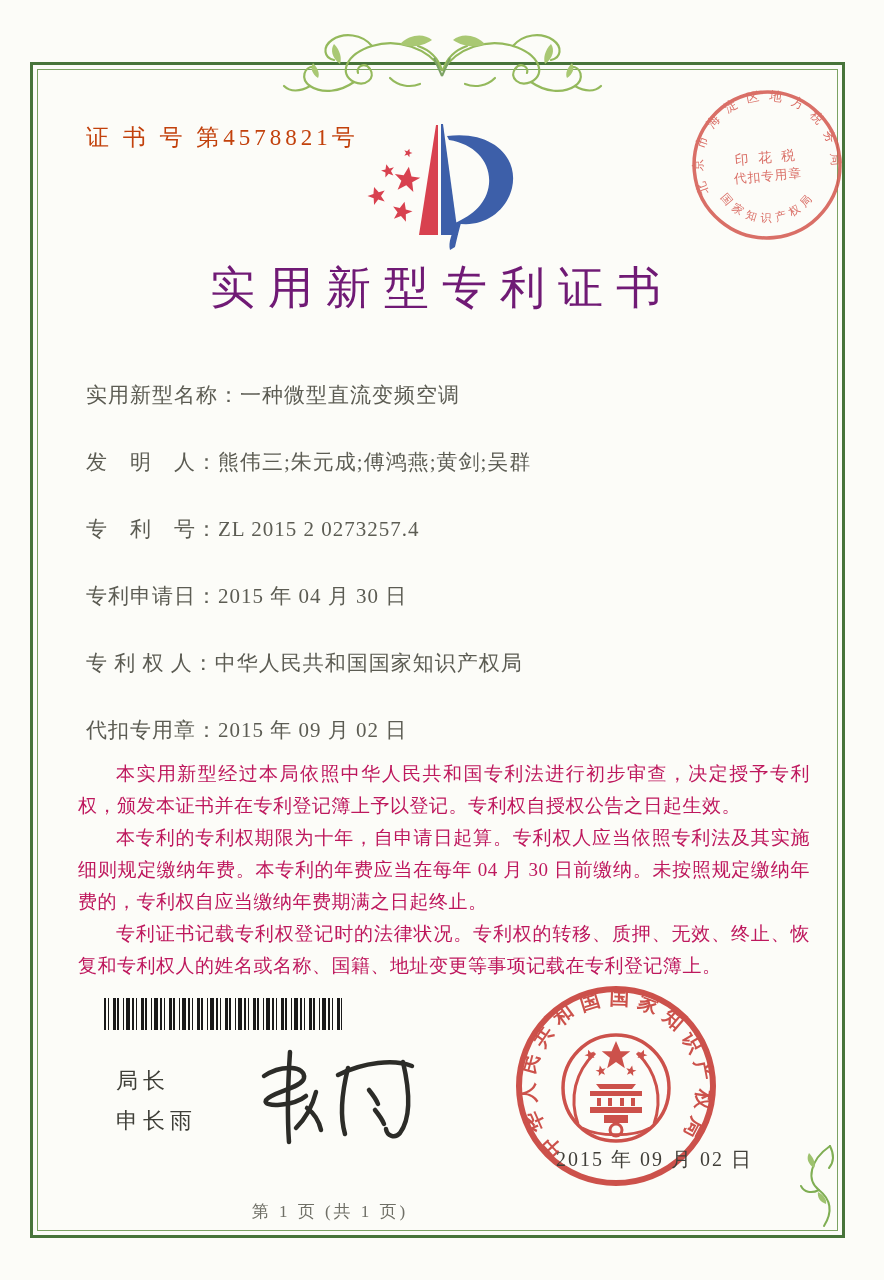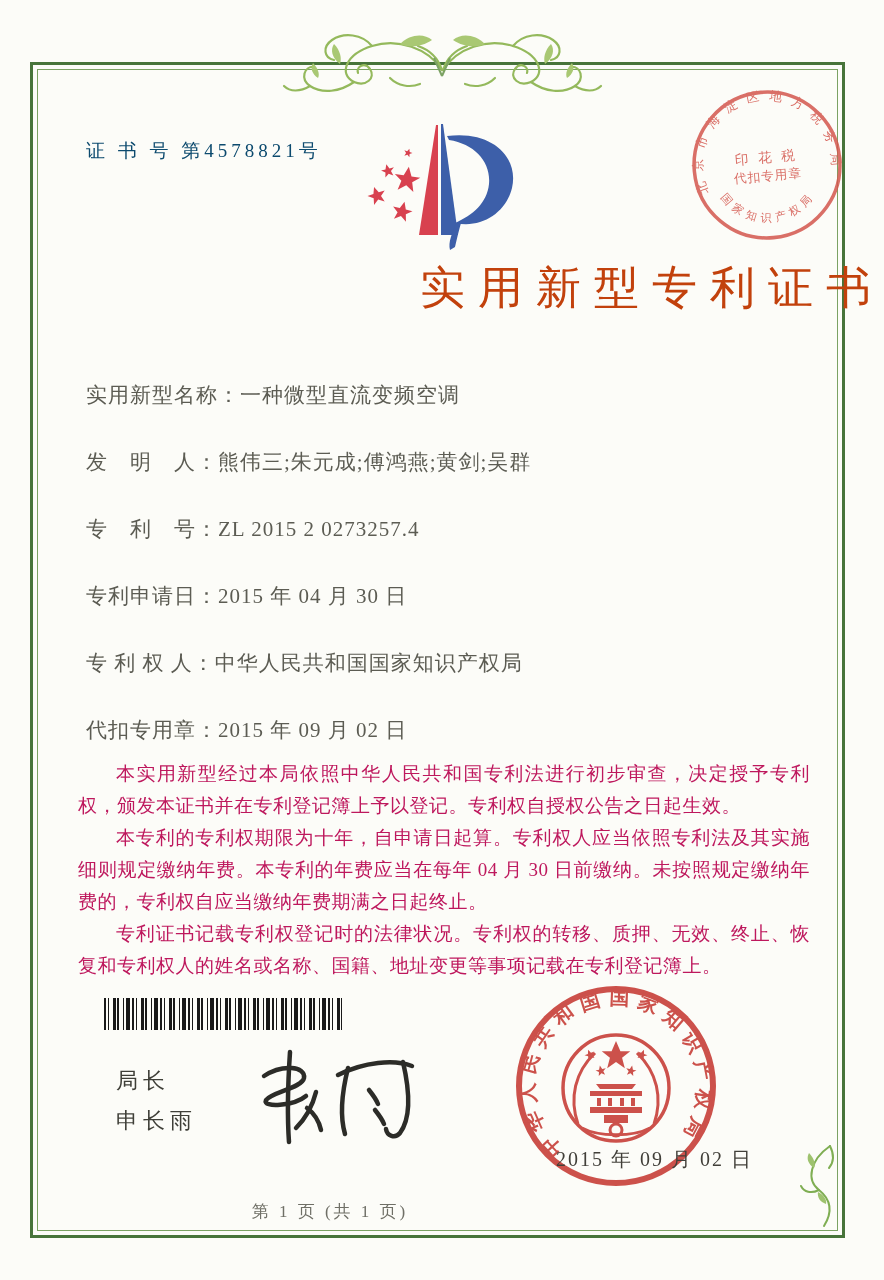--- a/index.html
+++ b/index.html
@@ -14,32 +14,32 @@
     border:3px solid #47743a;box-sizing:border-box;z-index:1;
   }
   .border-inner{
     position:absolute;left:4px;top:4px;right:4px;bottom:4px;
     border:1px solid #7ba263;
   }
   .ornament{position:absolute;left:270px;top:18px;width:345px;height:80px;z-index:2;}
   .corner-vine{position:absolute;left:796px;top:1142px;width:44px;height:86px;z-index:2;}
 
   .cert-no{
-    position:absolute;left:86px;top:138px;z-index:3;
-    font-size:19px;letter-spacing:4px;color:#0c4a6e;
+    position:absolute;left:86px;top:122px;z-index:3;
+    font-size:23px;letter-spacing:4px;color:#c2410c;
   }
   .logo{position:absolute;left:335px;top:110px;width:215px;height:150px;z-index:3;}
   .tax-seal{
     position:absolute;left:686px;top:84px;width:162px;height:162px;z-index:4;
     transform:rotate(-5deg);opacity:.85;
   }
   .title{
     position:absolute;left:0;top:258px;width:884px;margin:0;z-index:3;
-    text-align:right;font-size:45px;font-weight:normal;
-    letter-spacing:13px;color:#c2410c;
+    text-align:center;font-size:45px;font-weight:normal;
+    letter-spacing:13px;color:#701a75;
   }
   .fields{position:absolute;left:86px;top:381px;width:720px;z-index:3;}
   .field{margin-bottom:46px;font-size:21px;color:#5c5c53;letter-spacing:1px;height:21px;white-space:nowrap;}
   .paragraphs{
     position:absolute;left:78px;top:758px;width:732px;z-index:3;
     font-size:19px;line-height:32px;color:#be185d;text-align:justify;letter-spacing:.5px;
   }
   .paragraphs p{margin:0;text-indent:2em;}
   .barcode{
     position:absolute;left:104px;top:998px;width:238px;height:32px;z-index:3;

